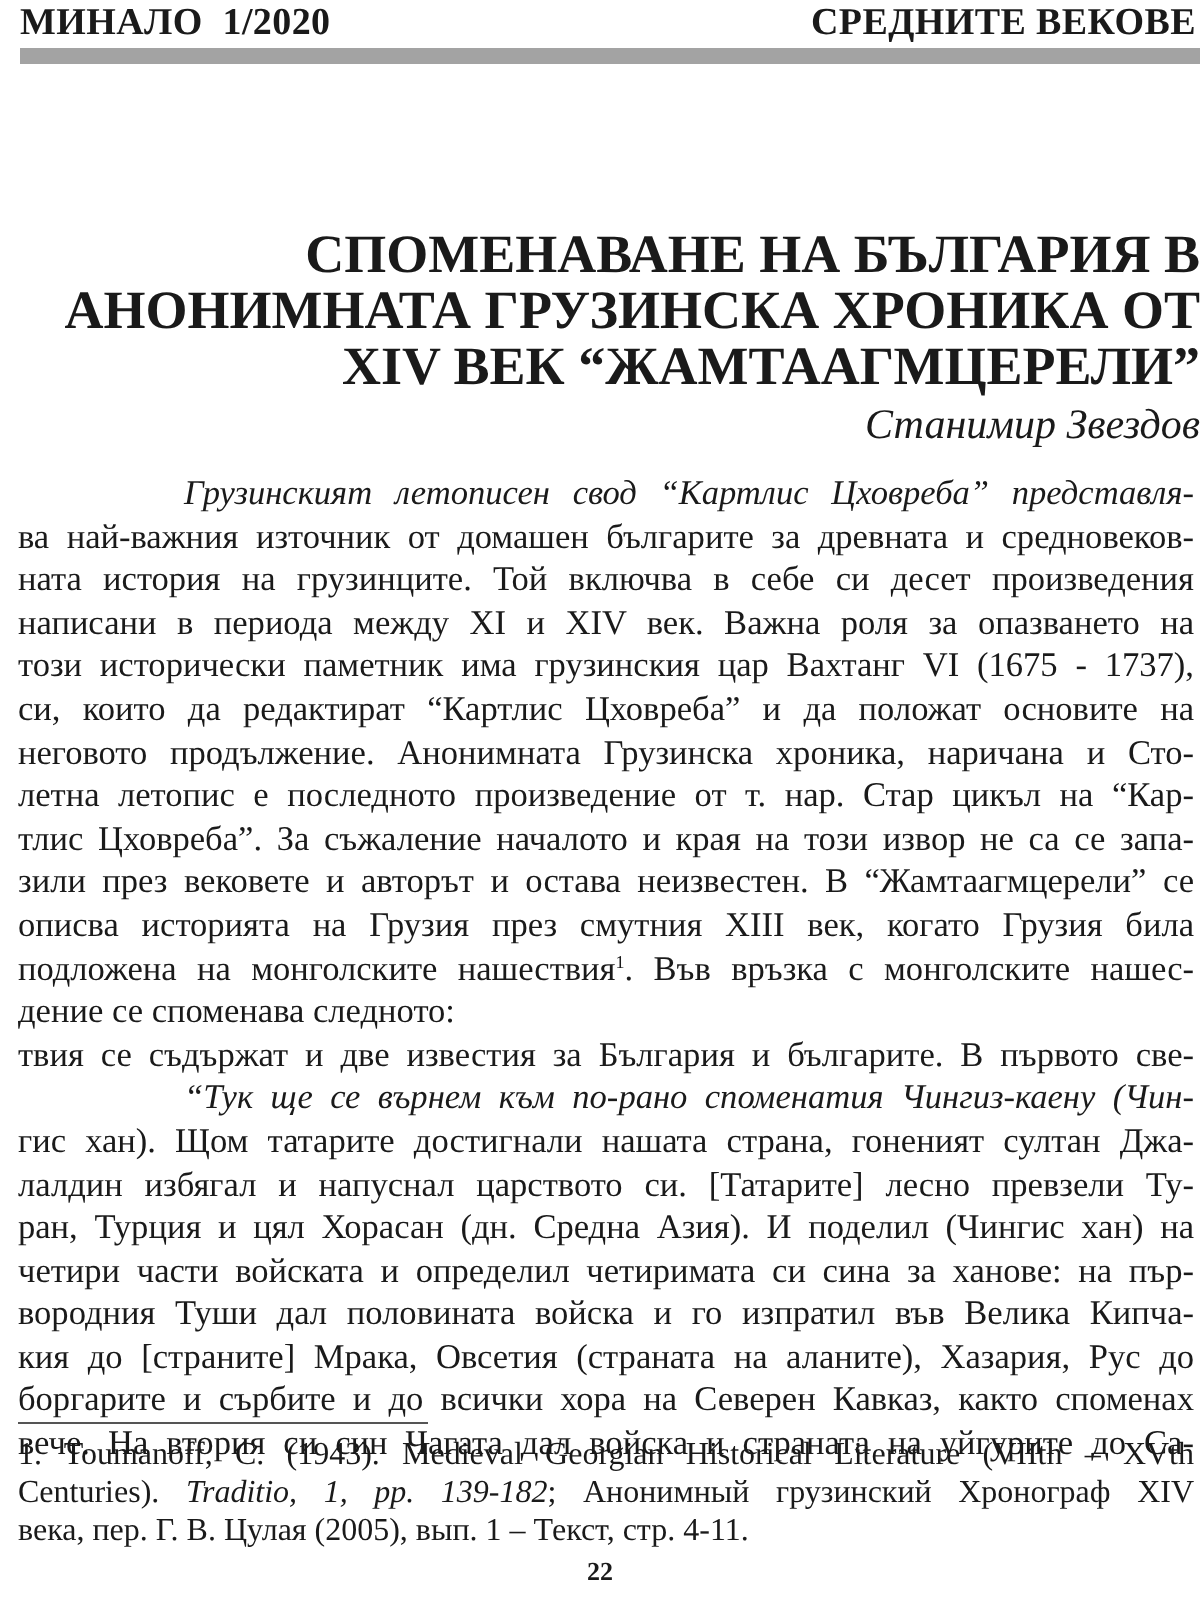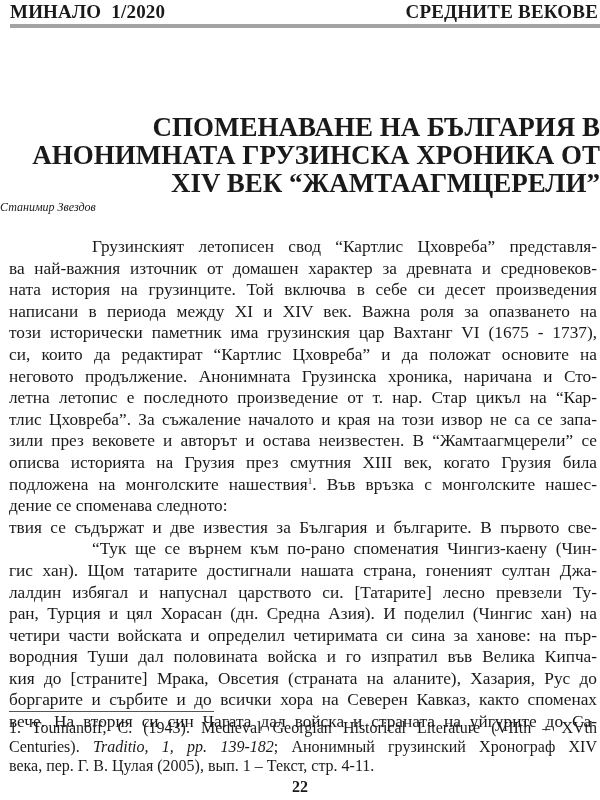--- a/index.html
+++ b/index.html
@@ -3,79 +3,79 @@
   <meta charset="utf-8">
   <style>
     html, body { margin: 0; padding: 0; }
     body {
       width: 600px; height: 800px; background: #ffffff; overflow: hidden;
       position: relative; color: #1a1a1a;
       font-family: "Liberation Serif", "DejaVu Serif", serif;
     }
     .header {
       position: absolute; left: 10px; right: 0; top: 0; height: 24px;
-      border-bottom: 4px solid #a3a3a3;
+      border-bottom: 8px solid #a3a3a3;
     }
     .header .left, .header .right {
       position: absolute; top: 1px; font-weight: bold; font-size: 19px; letter-spacing: 0.2px;
     }
     .header .left { left: 0; }
     .header .right { right: 2px; }
     .title {
       position: absolute; left: 0; right: 0; top: 113px; text-align: right;
       font-weight: bold; font-size: 27px; line-height: 28px;
     }
     .title div { white-space: nowrap; }
     .author {
-      position: absolute; left: 0; right: 0; top: 200px; text-align: left;
-      font-style: italic; font-size: 12px;
+      position: absolute; left: 0; right: 0; top: 200px; text-align: right;
+      font-style: italic; font-size: 21px;
     }
     .body {
       position: absolute; left: 9px; width: 588px; top: 236px;
       font-size: 17.3px; line-height: 21.6px; text-align: justify;
     }
     .body .line { display: block; text-align: justify; text-align-last: justify; white-space: nowrap; height: 21.6px; }
     .body .line.last { text-align-last: left; }
-    .body .line.indent { padding-left: 83px; }
+    .body .line.indent { padding-left: 83px; font-style: italic; }
     sup { font-size: 9px; line-height: 0; vertical-align: 6px; }
     .fn-sep {
       position: absolute; left: 9px; top: 711px; width: 205px; height: 0;
       border-top: 1.5px solid #555;
     }
     .footnote {
       position: absolute; left: 9px; width: 588px; top: 718px;
       font-size: 16px; line-height: 19px;
     }
     .footnote .line { display: block; white-space: nowrap; text-align: justify; text-align-last: justify; }
     .footnote .line.last { text-align-last: left; }
     .footnote i { font-style: italic; }
     .page-num {
       position: absolute; left: 0; right: 0; top: 778px; text-align: center;
-      font-weight: bold; font-size: 16px;
+      font-weight: bold; font-size: 13px;
     }
   </style>
 </head>
 <body>
 
 <div class="header">
   <span class="left" style="white-space:pre">МИНАЛО  1/2020</span>
   <span class="right">СРЕДНИТЕ ВЕКОВЕ</span>
 </div>
 
 <div class="title">
   <div>СПОМЕНАВАНЕ НА БЪЛГАРИЯ В</div>
   <div>АНОНИМНАТА ГРУЗИНСКА ХРОНИКА ОТ</div>
   <div>XIV ВЕК “ЖАМТААГМЦЕРЕЛИ”</div>
 </div>
 
 <div class="author">Станимир Звездов</div>
 
 <div class="body">
   <span class="line indent">Грузинският летописен свод “Картлис Цховреба” представля-</span>
-  <span class="line">ва най-важния източник от домашен характер за древната и средновеков-</span>
+  <span class="line">ва най-важния източник от домашен българите за древната и средновеков-</span>
   <span class="line">ната история на грузинците. Той включва в себе си десет произведения</span>
   <span class="line">написани в периода между XI и XIV век. Важна роля за опазването на</span>
   <span class="line">този исторически паметник има грузинския цар Вахтанг VI (1675 - 1737),</span>
   <span class="line">си, които да редактират “Картлис Цховреба” и да положат основите на</span>
   <span class="line">неговото продължение. Анонимната Грузинска хроника, наричана и Сто-</span>
   <span class="line">летна летопис е последното произведение от т. нар. Стар цикъл на “Кар-</span>
   <span class="line">тлис Цховреба”. За съжаление началото и края на този извор не са се запа-</span>
   <span class="line">зили през вековете и авторът и остава неизвестен. В “Жамтаагмцерели” се</span>
   <span class="line">описва историята на Грузия през смутния XIII век, когато Грузия била</span>
   <span class="line"><span>подложена на монголските нашествия</span><sup>1</sup><span>. Във връзка с монголските нашес-</span></span>

